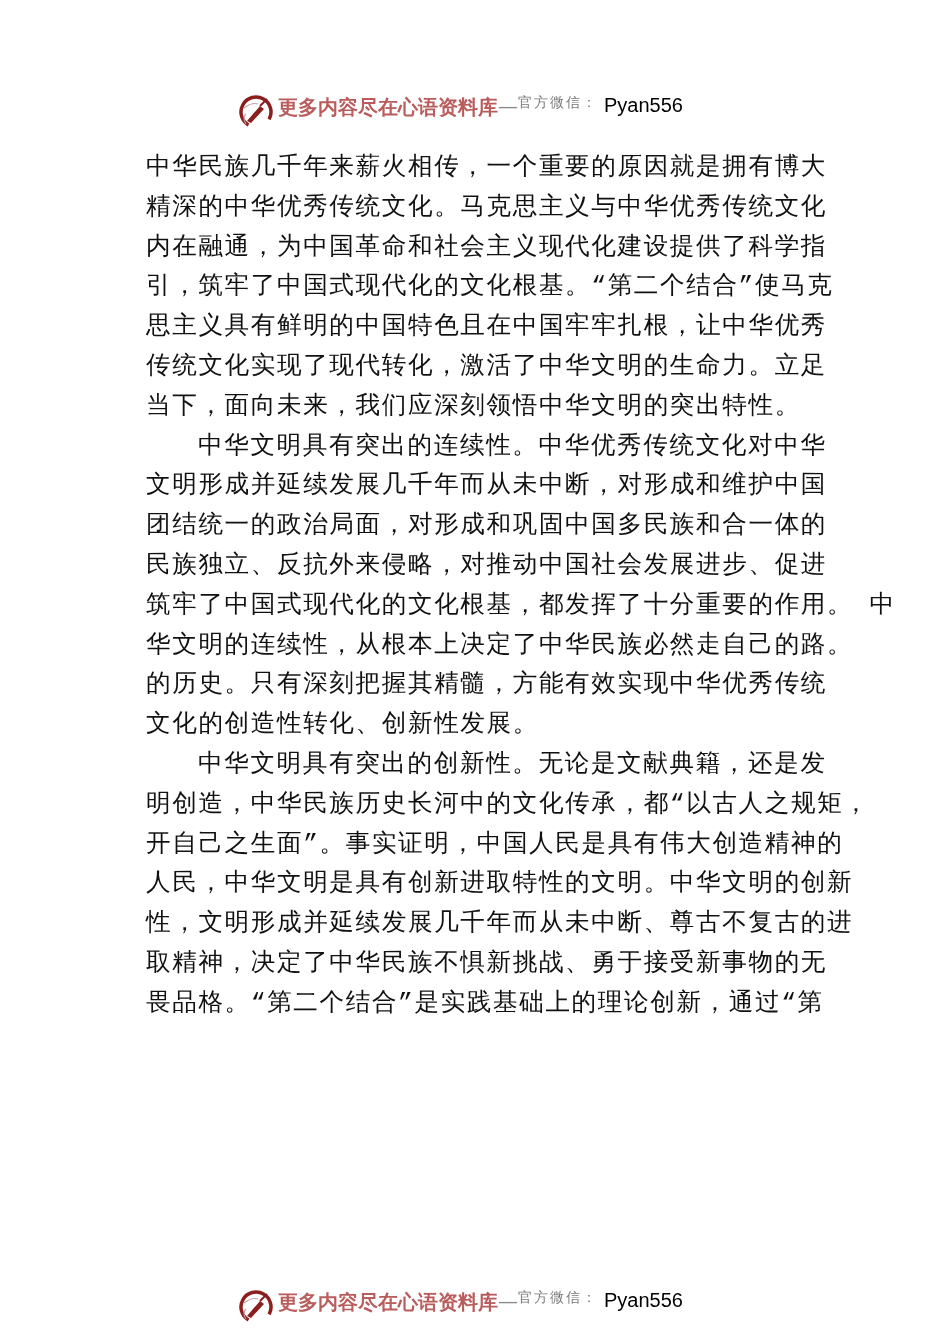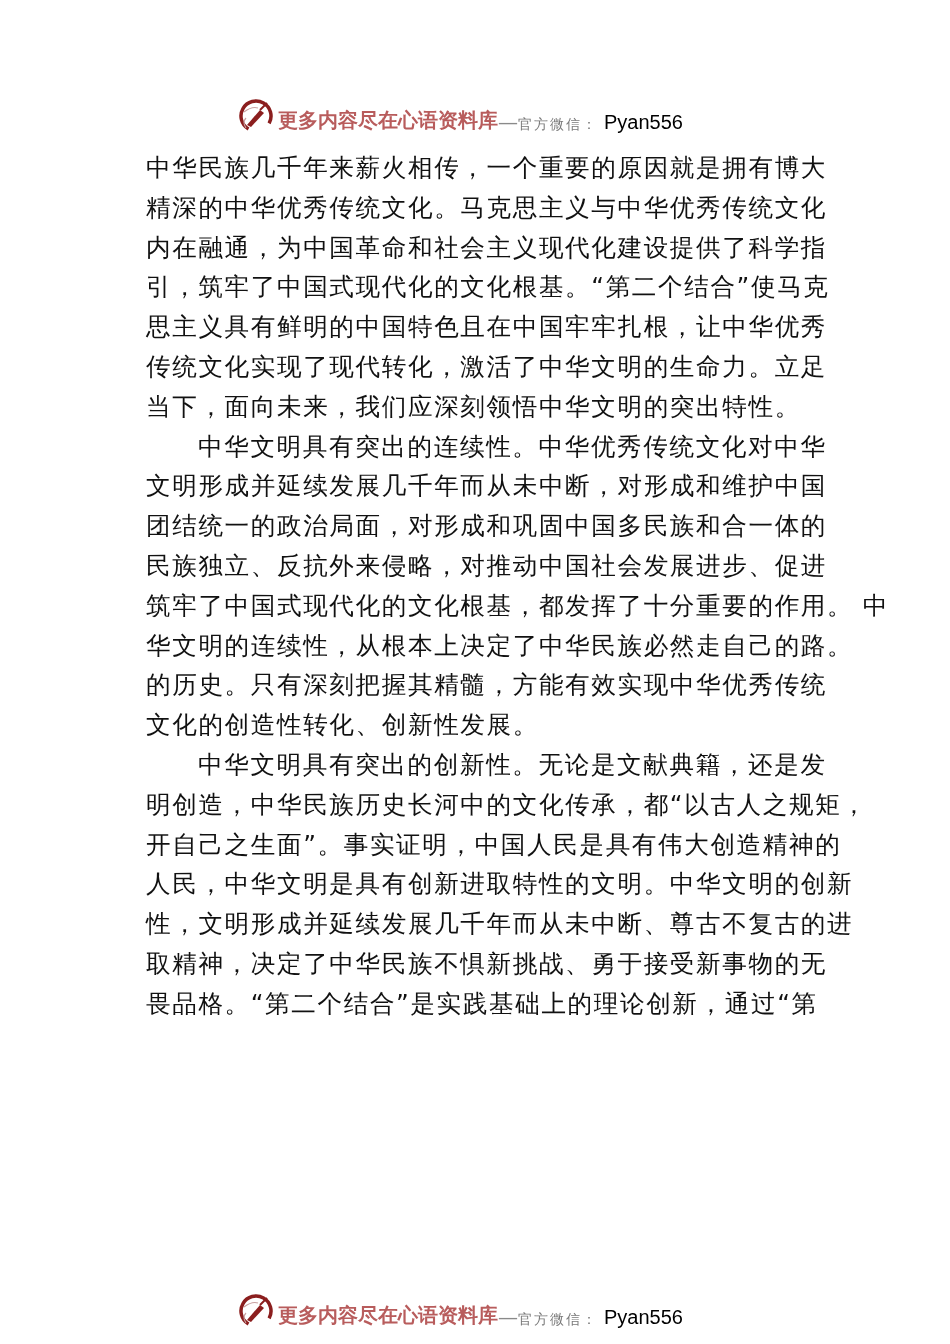--- a/index.html
+++ b/index.html
@@ -1,27 +1,27 @@
 <!DOCTYPE html>
 <html><head>
 <meta charset="utf-8">
 <style>
   html, body { margin: 0; padding: 0; background: #ffffff; }
   body { width: 950px; height: 1344px; position: relative; overflow: hidden; font-family: "DejaVu Serif", "Liberation Serif", serif; }
-  .banner { position: absolute; left: 238px; height: 40px; display: flex; align-items: flex-end; white-space: nowrap; }
+  .banner { position: absolute; left: 238px; height: 40px; display: flex; align-items: flex-start; white-space: nowrap; }
   .banner.top { top: 94px; }
   .banner.bottom { top: 1289px; }
   .logo { width: 36px; height: 36px; margin-right: 4px; }
   .banner-main { color: #b85c5c; font-size: 20px; font-weight: bold; font-family: "DejaVu Serif", serif; letter-spacing: 0px; }
   .banner-sep { color: #8a8a8a; font-size: 20px; font-family: "DejaVu Serif", serif; }
   .banner-wechat { color: #7a7a7a; font-size: 14px; font-family: Liberation Mono, monospace; letter-spacing: 2px; }
   .banner-id { color: #000000; font-size: 20px; font-family: "Liberation Sans", sans-serif; margin-left: 6px; }
   .content { position: absolute; left: 146px; top: 148px; width: 662px; }
   .para { margin: 0; font-size: 24.6px; line-height: 39.8px; color: #111111; text-align: justify; letter-spacing: 1.6px; font-family: "DejaVu Sans", sans-serif; }
-  .line { display: block; white-space: nowrap; }
+  .line { display: block; white-space: nowrap; font-family: Liberation Mono, monospace; }
 </style>
 </head>
 <body>
 
 <div class="banner top">
   <svg class="logo" viewBox="0 0 36 36">
     <circle cx="18" cy="18" r="15" fill="none" stroke="#8b1e1e" stroke-width="3.5" stroke-dasharray="70 25" transform="rotate(120 18 18)"></circle>
     <path d="M9 27 L22 12 L26 15 L13 29 Z" fill="#8b1e1e"></path>
     <path d="M22 12 L29 5" stroke="#8b1e1e" stroke-width="2"></path>
     <path d="M6 14 Q14 8 20 10" fill="none" stroke="#c9a0a0" stroke-width="1.2"></path>

